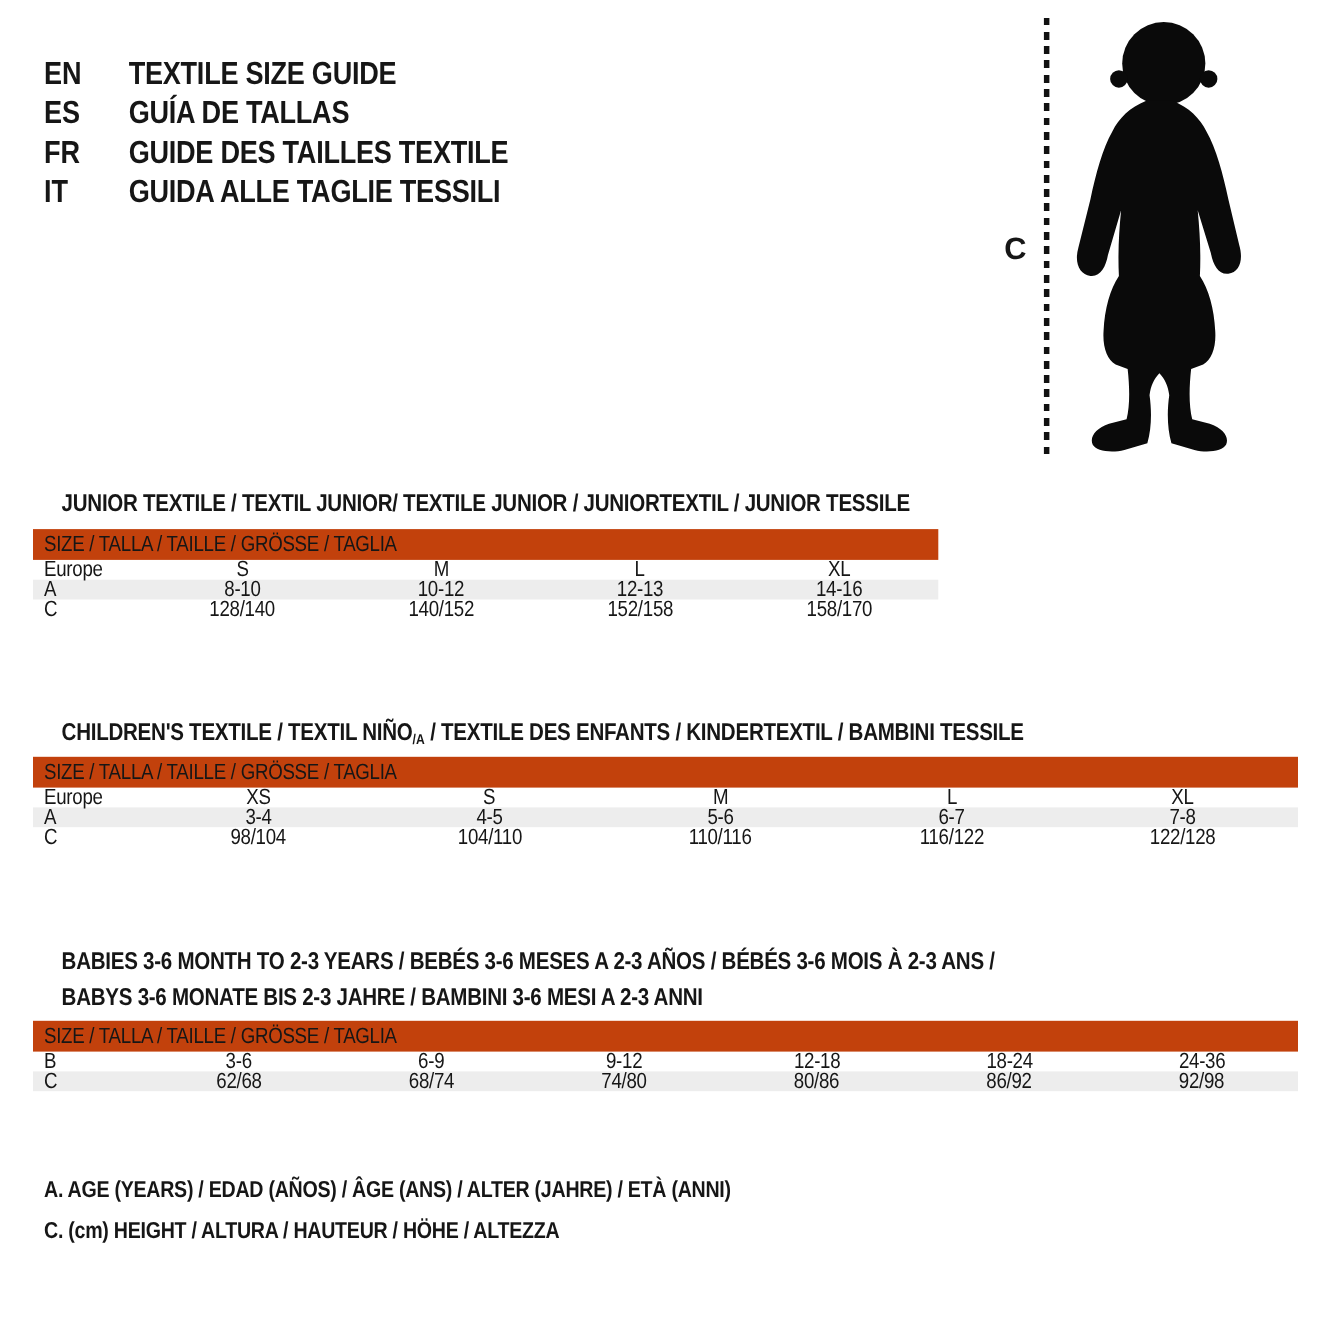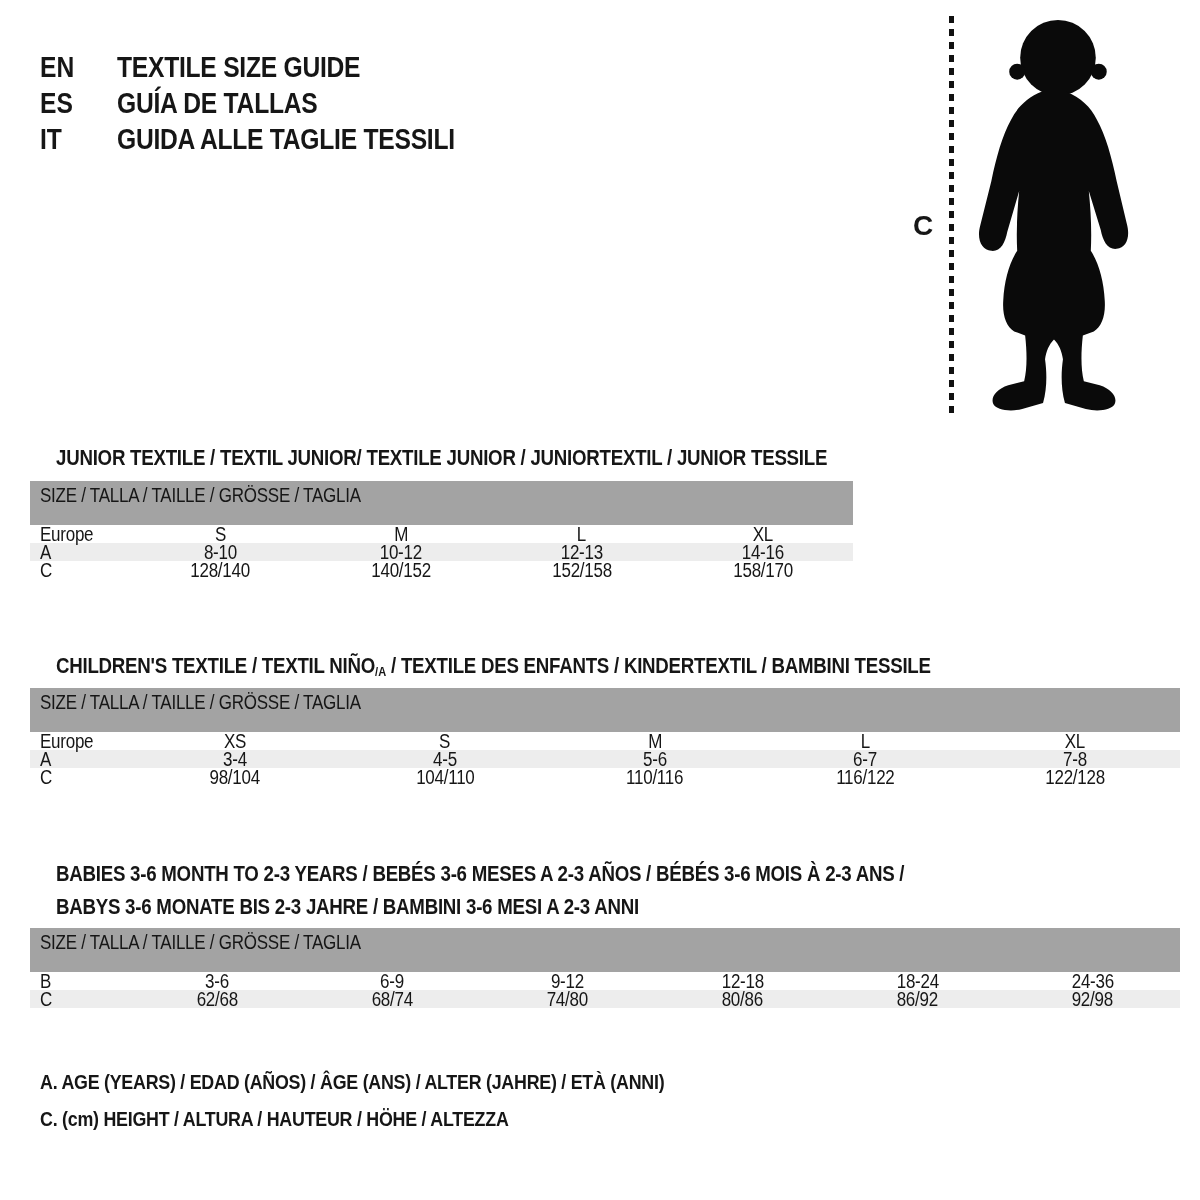--- a/index.html
+++ b/index.html
@@ -27,38 +27,41 @@
   #junior-heading{left:40px;top:429px;}
   #children-heading{left:40px;top:637px;}
   #babies-heading{left:40px;top:841px;line-height:33px;}
   .subscript{font-size:13px;vertical-align:-3px;letter-spacing:0;}
 
   
   .table{position:absolute;}
   #junior-table{left:30px;top:481px;width:823px;}
   #children-table{left:30px;top:688px;width:1150px;}
   #babies-table{left:30px;top:928px;width:1150px;}
-  .thead{height:44px;line-height:28px;background:#a3a3a3;padding-left:10px;font-size:20px;}
+  .thead{height:28px;line-height:28px;background:#c2410c;padding-left:10px;font-size:20px;}
   .trow{display:flex;height:18px;align-items:center;font-size:20px;}
   .trow.alt{background:#ededed;}
   .tlabel{width:100px;padding-left:10px;box-sizing:border-box;}
   .tcell{flex:1;text-align:center;}
 
   
   #legend{position:absolute;left:40px;top:1063px;font-size:21px;font-weight:700;line-height:37px;}
 </style>
 </head>
 <body>
 
 <div id="lang">
   <div class="lang-row">
     <span class="lang-code">EN</span><span class="cond">TEXTILE SIZE GUIDE</span>
   </div>
   <div class="lang-row">
     <span class="lang-code">ES</span><span class="cond">GUÍA DE TALLAS</span>
+  </div>
+  <div class="lang-row">
+    <span class="lang-code">FR</span><span class="cond">GUIDE DES TAILLES TEXTILE</span>
   </div>
   <div class="lang-row">
     <span class="lang-code">IT</span><span class="cond">GUIDA ALLE TAGLIE TESSILI</span>
   </div>
 </div>
 
 <div id="figure">
   <span class="c-label">C</span>
   <div class="dash-line"></div>
   <svg width="172" height="398" viewBox="0 0 172 400" aria-hidden="true">

